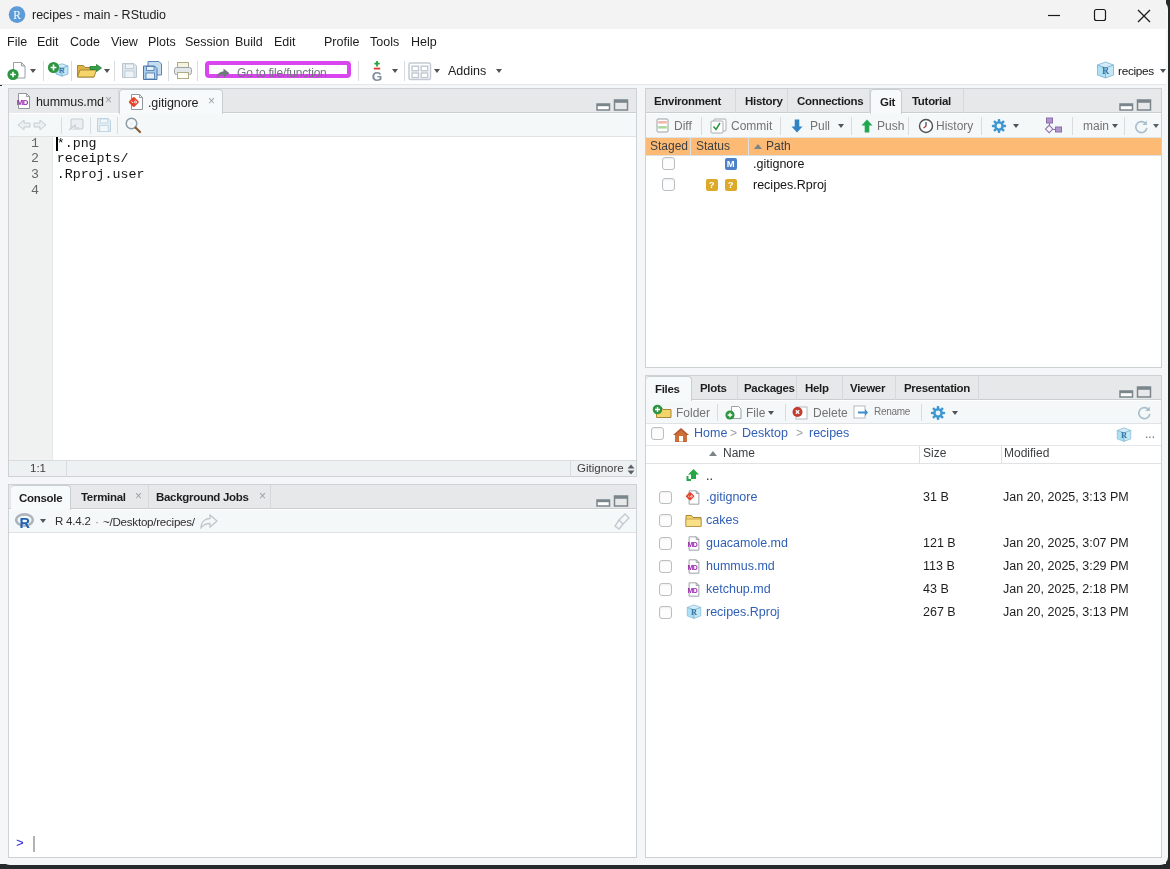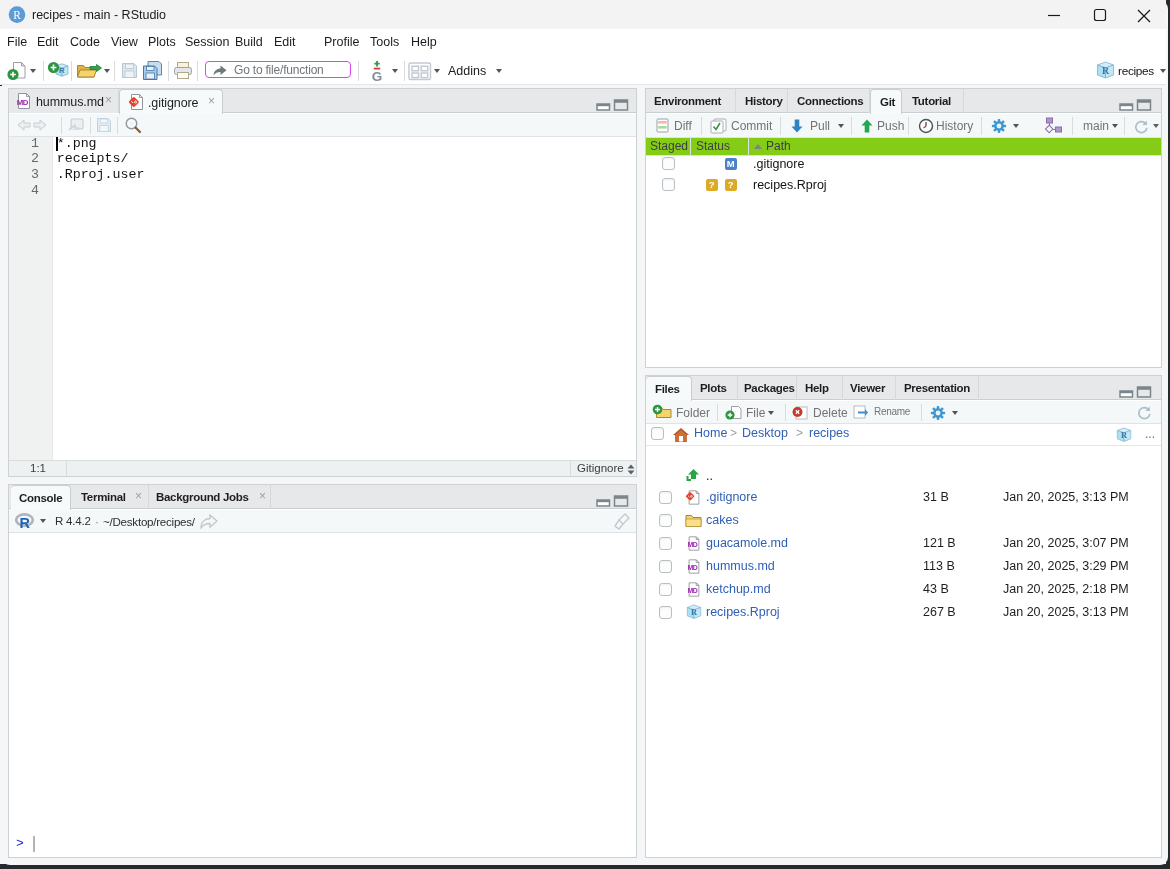--- a/index.html
+++ b/index.html
@@ -11,21 +11,21 @@
 #titlebar { position:absolute; left:0; top:0; width:1166px; height:29px; background:#f3f3f3; }
 #title-text { position:absolute; left:32px; top:8px; font-size:12.5px; color:#1b1b1b; }
 
 #menubar { position:absolute; left:0; top:29px; width:1166px; height:28px; background:#ffffff; }
 .mi { position:absolute; top:6px; font-size:12.5px; color:#1c1c1c; }
 
 #toolbar { position:absolute; left:0; top:57px; width:1166px; height:28px; background:#ffffff; border-bottom:1px solid #e4e6e7; }
 .tsep { position:absolute; top:4px; width:1px; height:20px; background:#d9dcde; }
 .caret { position:absolute; width:0; height:0; border-left:3.5px solid transparent; border-right:3.5px solid transparent; border-top:4px solid #4e5458; }
 .caret.gray { border-top-color:#5a6064; }
-#gobox { position:absolute; left:205px; top:4px; width:146px; height:17px; background:#fff; border:1px solid #d946ef; border-radius:4px; }
+#gobox { position:absolute; left:205px; top:4px; width:146px; height:17px; background:#fff; border:4px solid #d946ef; border-radius:4px; }
 #gobox span { position:absolute; left:28px; top:1px; font-size:12px; letter-spacing:-0.2px; color:#70767c; }
 
 #workspace { position:absolute; left:0; top:86px; width:1166px; height:778px; background:#f4f6f7; }
 .panel { position:absolute; background:#fff; border:1px solid #ccd1d4; }
 .tabstrip { position:absolute; left:0; top:0; right:0; height:24px; background:#e7e8e9; border-bottom:1px solid #c9ced1; }
 .tab { position:absolute; top:0; height:24px; }
 .tab.active { background:#f7fafb; border-left:1px solid #c9ced1; border-right:1px solid #c9ced1; border-top:1px solid #c9ced1; height:25px; border-radius:4px 4px 0 0; }
 .tab.first { border-left:none; }
 .tab .lbl { position:absolute; font-size:11.5px; font-weight:bold; letter-spacing:-0.3px; color:#1d1d1d; top:5.5px; white-space:nowrap; }
 .tab .x { position:absolute; top:4px; font-size:12px; color:#9aa0a4; }
@@ -380,21 +380,21 @@
     <div class="tsep" style="left:426px;top:3px;height:18px"></div>
     <span class="tlabel" style="left:437px">main</span>
     <div class="caret" style="left:466px;top:10px"></div>
     <div class="tsep" style="left:478px;top:3px;height:18px"></div>
     <svg class="abs" style="left:487px;top:4px" width="16" height="16" viewBox="0 0 16 16">
       <path d="M13.2 6.5 A5.5 5.5 0 1 0 13.8 9.8" fill="none" stroke="#aabfcd" stroke-width="1.7"></path>
       <path d="M13.8 2.5 v4.5 h-4.5 z" fill="#aabfcd"></path>
     </svg>
     <div class="caret gray" style="left:507px;top:10px"></div>
   </div>
-  <div class="abs" style="left:0;top:49px;width:515px;height:18px;background:#84cc16;border-bottom:1px solid #dde0e3">
+  <div class="abs" style="left:0;top:49px;width:515px;height:18px;background:#fdba74;border-bottom:1px solid #dde0e3">
     <span class="hdrtxt" style="left:4px;top:1px">Staged</span>
     <span class="hdrtxt" style="left:50px;top:1px">Status</span>
     <div class="sortup" style="left:108px;top:5.5px;border-left-width:4.5px;border-right-width:4.5px"></div>
     <span class="hdrtxt" style="left:120px;top:1px">Path</span>
     <div class="colline" style="left:44px;height:18px"></div>
     <div class="colline" style="left:102px;height:18px"></div>
   </div>
   <div class="checkbox" style="left:16px;top:68px"></div>
   <div class="badge bM" style="left:78.5px;top:69px">M</div>
   <span class="fcell" style="left:107px;top:67.5px;color:#141414">.gitignore</span>
@@ -495,20 +495,28 @@
     <svg class="abs" style="left:470px;top:3px" width="16" height="17" viewBox="0 0 19 20">
       <g stroke="#7ab3d4" stroke-width="0.8">
         <path d="M9.5 1 l8 3 -8 3 -8-3 z" fill="#d3ecf7"></path>
         <path d="M1.5 4 v10 l8 3 v-10 z" fill="#ade0f2"></path>
         <path d="M17.5 4 v10 l-8 3 v-10 z" fill="#c3e8f5"></path>
       </g>
       <text x="9.5" y="13" font-size="10" fill="#3c78a8" text-anchor="middle" font-family="Liberation Serif,serif" font-weight="bold">R</text>
     </svg>
     <span class="abs" style="left:499px;top:3px;font-size:12px;color:#6a7075">...</span>
   </div>
+  <div class="abs" style="left:0;top:70px;width:515px;height:18px;background:#fff;border-bottom:1px solid #e0e3e5">
+    <div class="sortup" style="left:63px;top:4.5px;border-left-width:4.5px;border-right-width:4.5px"></div>
+    <span class="hdrtxt" style="left:77px;top:-0.5px">Name</span>
+    <span class="hdrtxt" style="left:277px;top:-0.5px">Size</span>
+    <span class="hdrtxt" style="left:358px;top:-0.5px">Modified</span>
+    <div class="colline" style="left:273px;height:18px"></div>
+    <div class="colline" style="left:355px;height:18px"></div>
+  </div>
   <div id="filerows">
     <svg class="abs" style="left:39px;top:92px" width="15" height="15" viewBox="0 0 15 15">
       <path d="M8.5 1 L14 6.5 H11 V11 H6 V6.5 H3 z" fill="#27a744"></path>
       <path d="M1.5 8 V13 H6 V11 H3.5 V8 z" fill="#27a744"></path>
     </svg>
     <span class="fcell" style="left:60px;top:93px">..</span>
 
     <div class="checkbox" style="left:13px;top:115px"></div>
     <svg class="abs" style="left:40px;top:113px" width="16" height="17" viewBox="0 0 18 18">
       <path d="M3.5 1.5 h8 l3 3 v12 h-11 z" fill="#fff" stroke="#90969b" stroke-width="1"></path>

